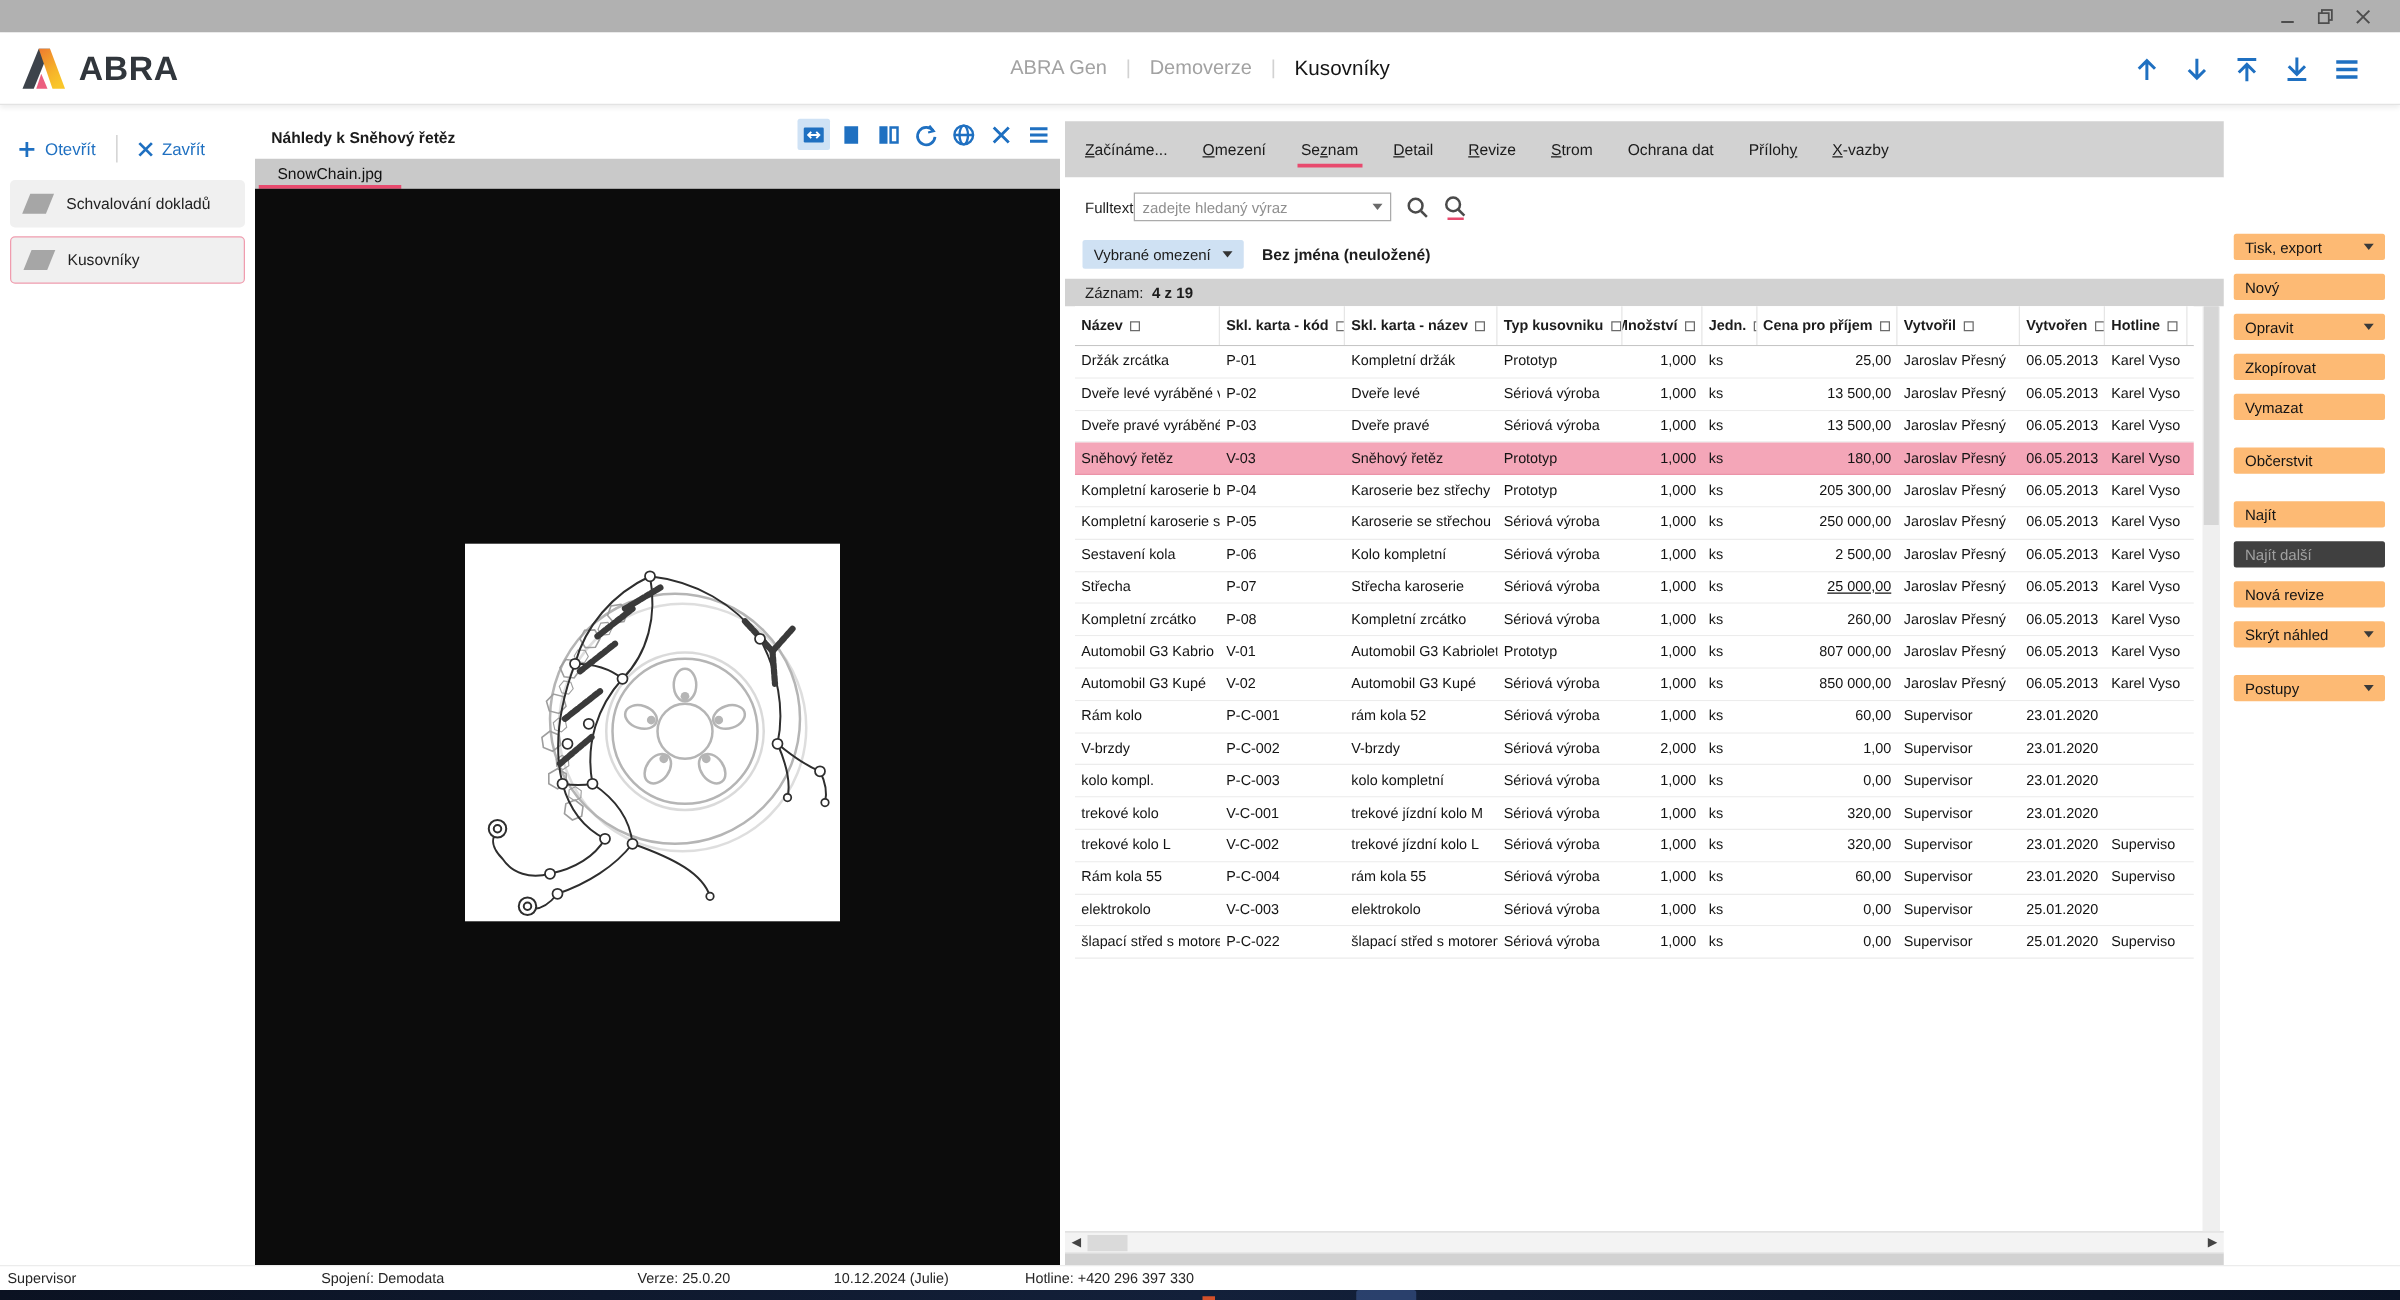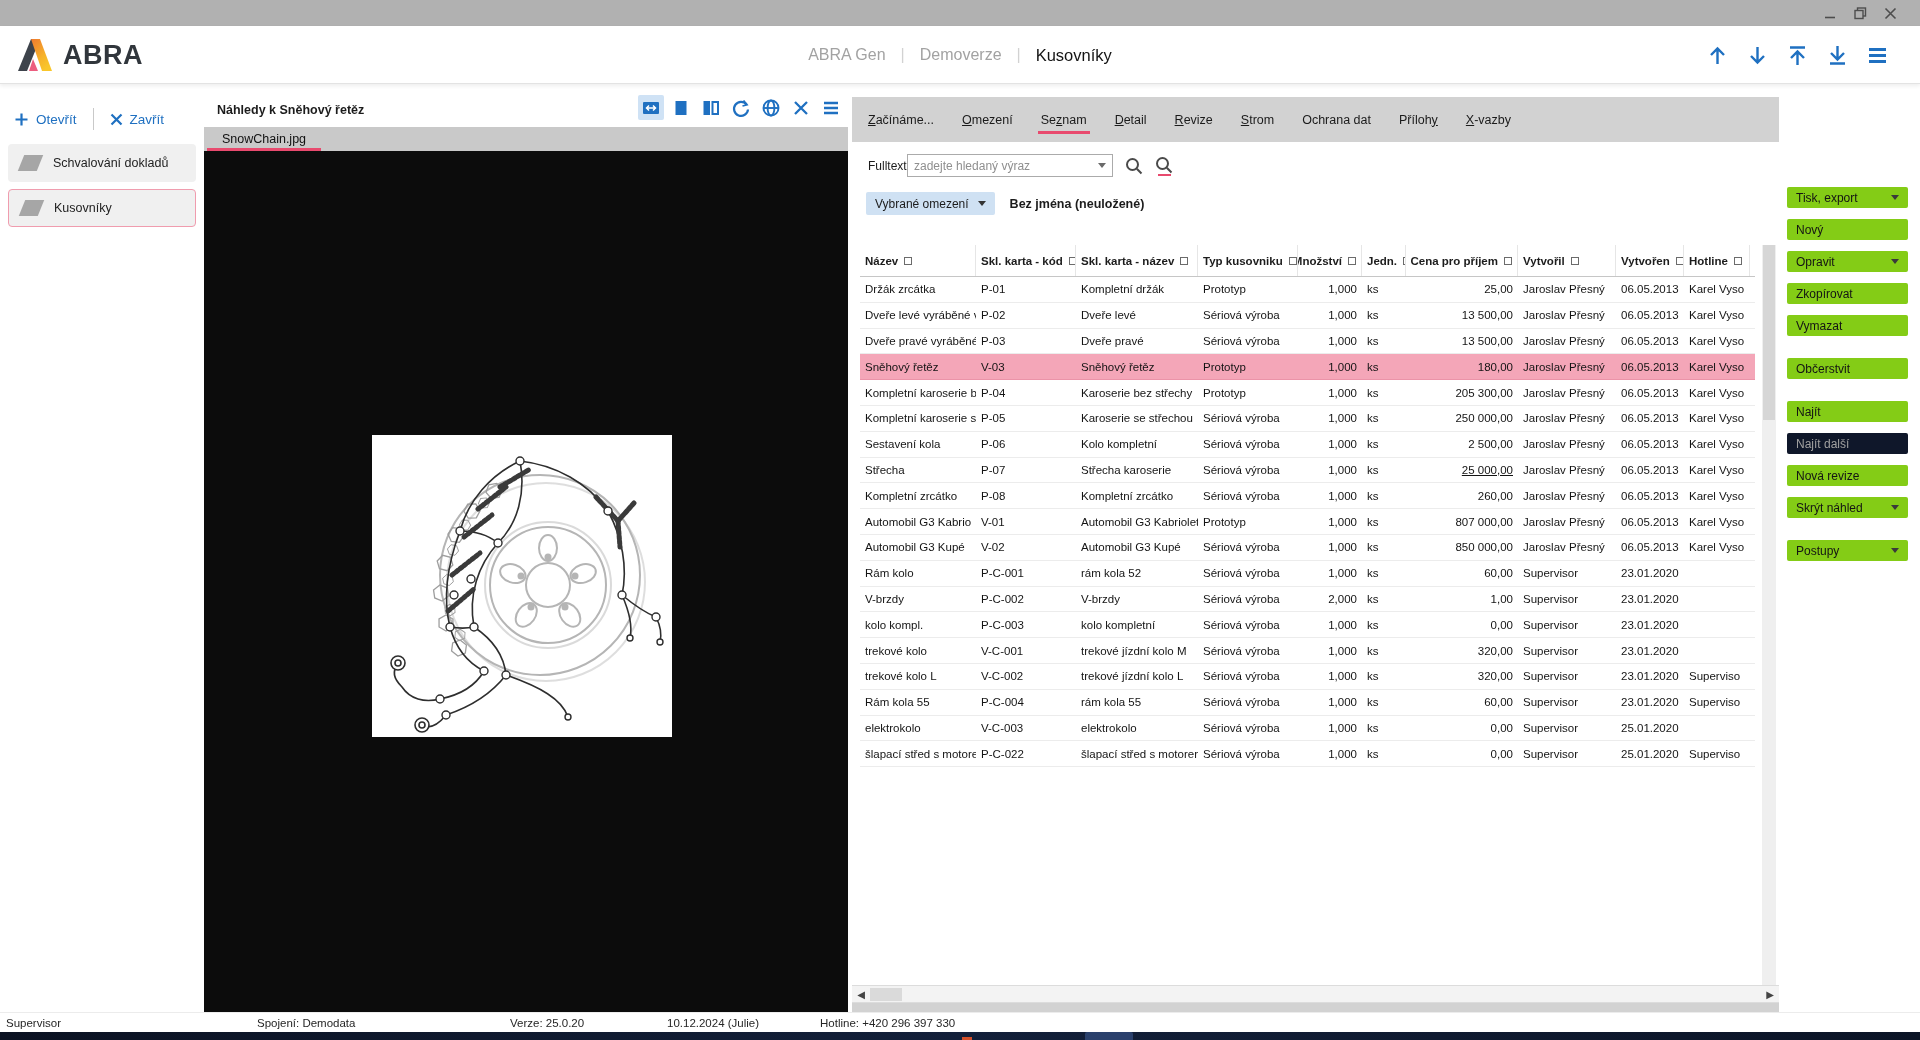--- a/index.html
+++ b/index.html
@@ -94,25 +94,25 @@
 
   .hscroll { position:absolute; left:0; right:0; bottom:9px; height:18px; background:#f3f3f3;
              border-top:1px solid #dcdcdc; border-bottom:1px solid #dcdcdc; }
   .hs-arrow { position:absolute; top:2px; width:14px; height:13px; color:#444; font-size:10px; line-height:13px; text-align:center; }
   .hs-arrow.left { left:2px; } .hs-arrow.right { right:2px; }
   .hs-thumb { position:absolute; left:18px; top:2px; width:32px; height:13px; background:#dadada; }
   .rp-bottom { position:absolute; left:0; right:0; bottom:0; height:9px; background:#d2d2d2; }
 
   
   .actions { position:absolute; top:187px; right:12px; width:121px; }
-  .action-btn { width:121px; height:21px; background:#84cc16; border-radius:2px; display:flex; align-items:center;
+  .action-btn { width:121px; height:21px; background:#fdba74; border-radius:2px; display:flex; align-items:center;
                 padding:0 9px; font-size:12px; color:#141414; margin-top:11px; }
   .action-btn:first-child { margin-top:0; }
   .action-btn.gap { margin-top:22px; }
-  .action-btn.disabled { background:#0f172a; color:#a0a0a0; }
+  .action-btn.disabled { background:#404040; color:#a0a0a0; }
   .action-btn .dd-tri { margin-left:auto; border-top-color:#3a3a3a; }
 
   
   .status-bar { position:absolute; left:0; right:0; bottom:8px; height:20px; background:#fff;
                 border-top:1px solid #ececec; font-size:11.5px; color:#262626; }
   .status-bar span { position:absolute; top:4px; white-space:nowrap; }
   .st-user { left:6px; } .st-conn { left:257px; } .st-ver { left:510px; } .st-date { left:667px; } .st-hot { left:820px; }
   .taskbar { position:absolute; left:0; right:0; bottom:0; height:8px;
              background:linear-gradient(90deg,#0b1222,#13203a 50%,#0b1426); }
   .tb-accent { position:absolute; left:962px; bottom:0; width:10px; height:3px; background:#d4502a; }
@@ -413,20 +413,24 @@
         </span>
       </span>
     </div>
     <div class="restr-row">
       <span class="restr-btn">
         <span>Vybrané omezení</span>
         <span class="dd-tri"></span>
       </span>
       <span class="restr-name">Bez jména (neuložené)</span>
     </div>
+    <div class="record-bar">
+      <span>Záznam:</span>
+      <span class="record-val">4 z 19</span>
+    </div>
     <div class="tbl">
       <div class="tbl-head" id="tbl-head">
           <div class="th" style="width: 116px;">
             <span>Název</span>
             <span class="hd-sq"></span>
           </div>
           <div class="th" style="width: 100px;">
             <span>Skl. karta - kód</span>
             <span class="hd-sq"></span>
           </div>

